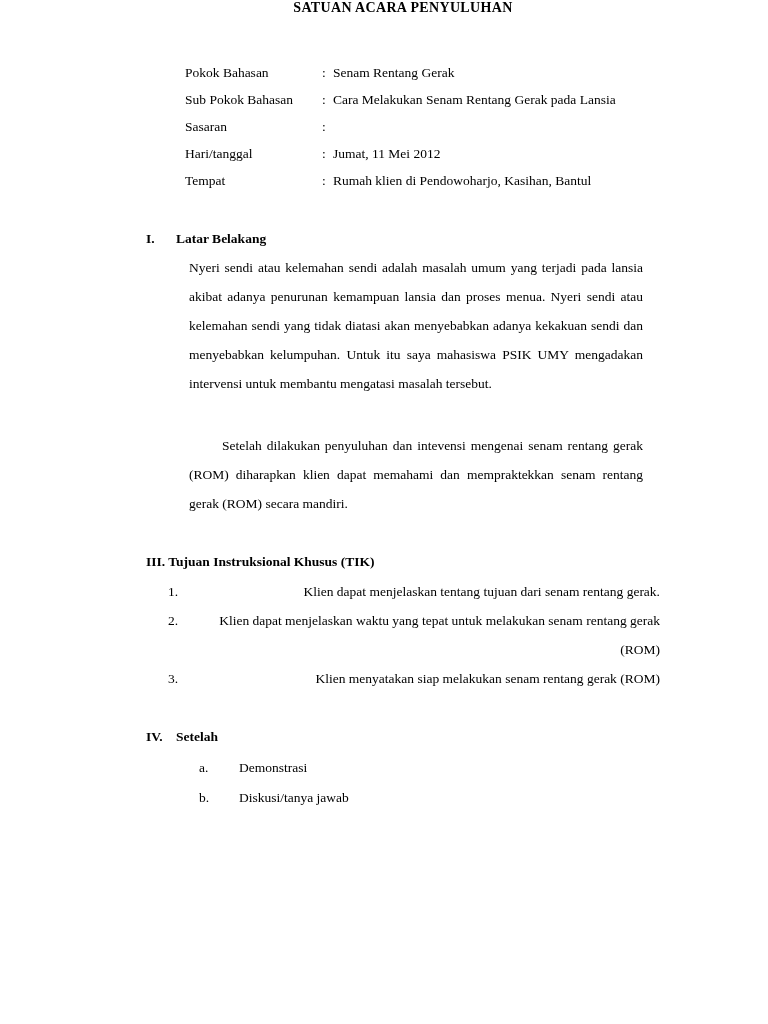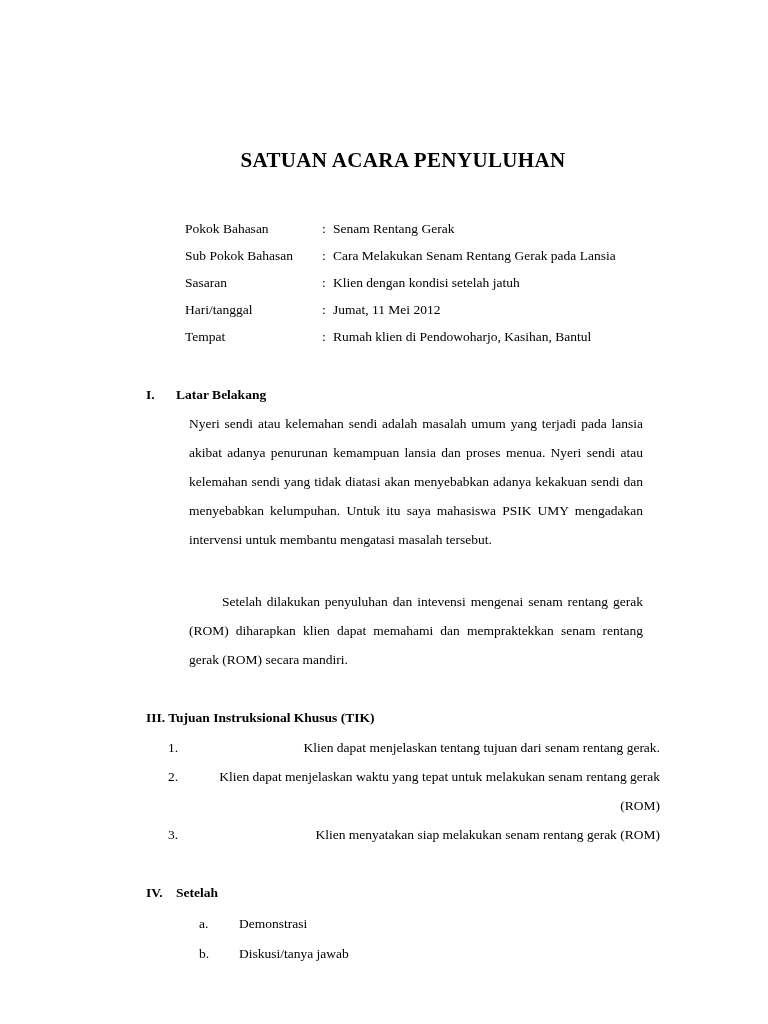--- a/index.html
+++ b/index.html
@@ -29,24 +29,23 @@
   .content {
     position: absolute;
     left: 146px;
     top: 0;
     width: 514px;
   }
 
   .doc-title {
     text-align: center;
     font-weight: bold;
-    font-size: 21px;
+    font-size: 14px;
     letter-spacing: 0.35px;
     margin: 0;
-    padding-top: 148px;
     line-height: 1.2;
   }
 
   
   .meta {
     margin-top: 42px;
   }
   .meta-row {
     display: flex;
     align-items: baseline;
@@ -165,21 +164,20 @@
 
       <div class="meta-row">
         <span class="meta-label">Sub Pokok Bahasan</span>
         <span class="meta-colon">:</span>
         <span class="meta-value">Cara Melakukan Senam Rentang Gerak pada Lansia</span>
       </div>
 
       <div class="meta-row">
         <span class="meta-label">Sasaran</span>
         <span class="meta-colon">:</span>
-        <span class="meta-value">Klien dengan kondisi setelah jatuh</span>
       </div>
 
       <div class="meta-row">
         <span class="meta-label">Hari/tanggal</span>
         <span class="meta-colon">:</span>
         <span class="meta-value">Jumat, 11 Mei 2012</span>
       </div>
 
       <div class="meta-row">
         <span class="meta-label">Tempat</span>

